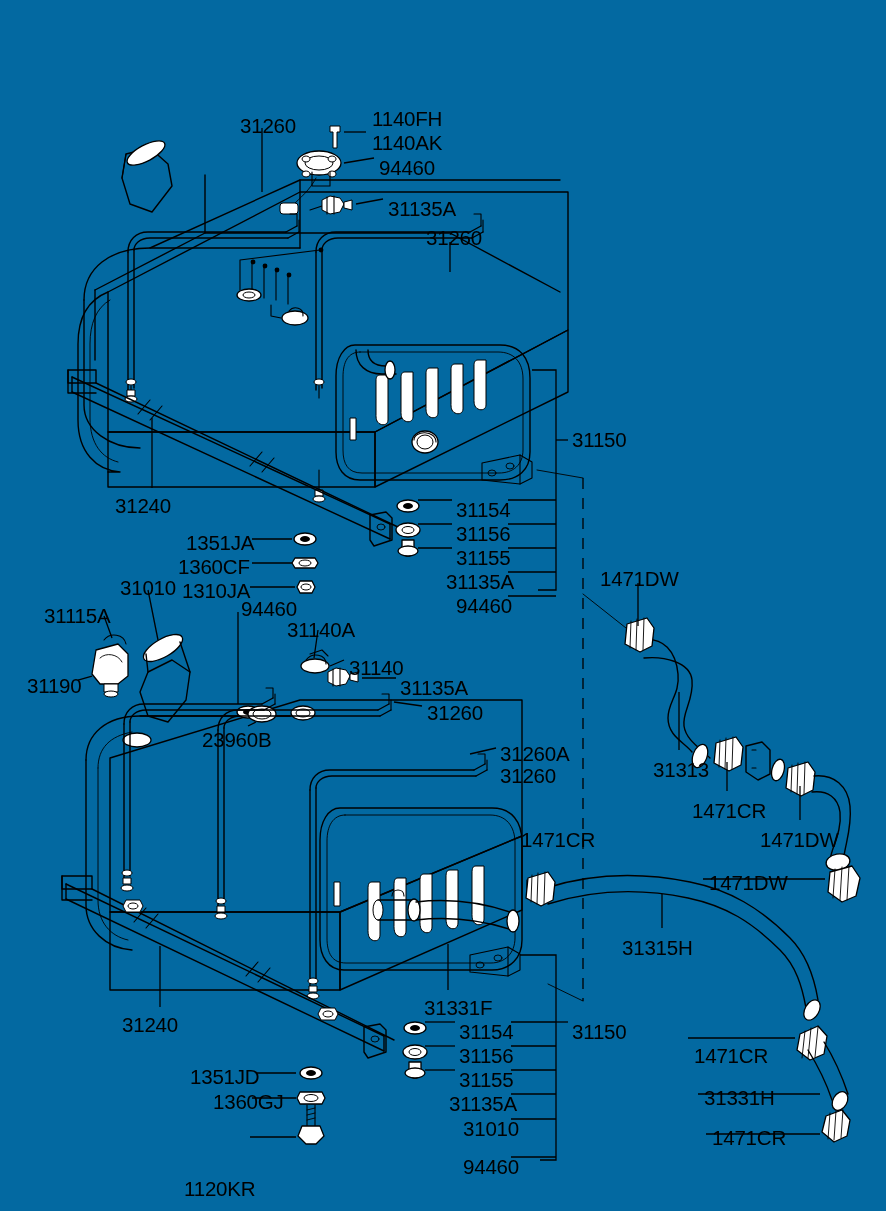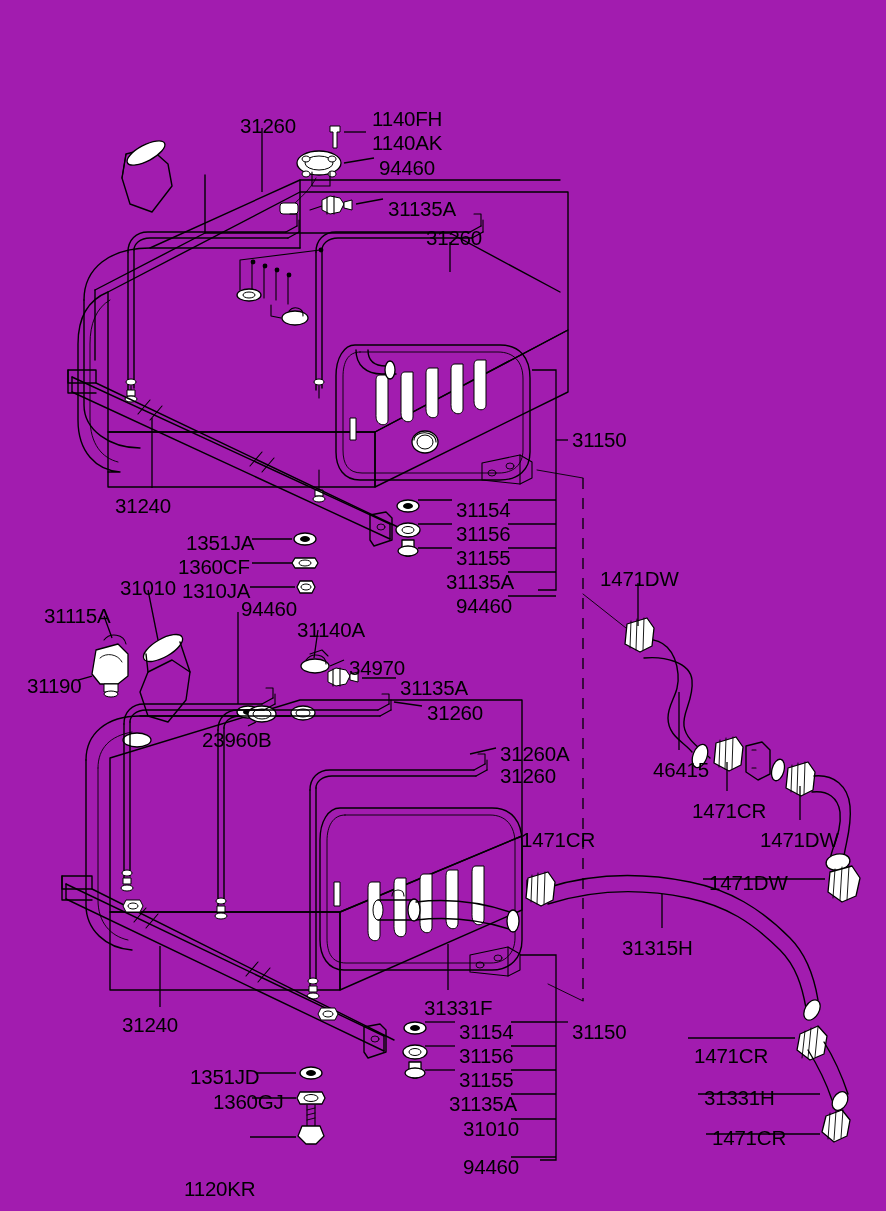--- a/index.html
+++ b/index.html
@@ -1,21 +1,21 @@
 <!DOCTYPE html>
 <html><head>
 <meta charset="utf-8">
 <title>Fuel Tank Parts Diagram</title>
 <style>
   html,body{margin:0;padding:0;background:#ffffff;}
   body{
     font-family:"Liberation Sans", sans-serif;
     width:886px;height:1211px;overflow:hidden;position:relative;
   }
-  #sheet{position:relative;width:886px;height:1211px;background:#a21caf;}
+  #sheet{position:relative;width:886px;height:1211px;background:#0369a1;}
   svg#dwg{position:absolute;left:0;top:0;width:886px;height:1211px;}
   .ln{fill:none;stroke:#000;stroke-width:1.4;stroke-linecap:round;stroke-linejoin:round;}
   .ln2{fill:none;stroke:#000;stroke-width:1.1;stroke-linecap:round;stroke-linejoin:round;}
   .thin{fill:none;stroke:#000;stroke-width:0.9;stroke-linecap:round;stroke-linejoin:round;}
   .lead{fill:none;stroke:#000;stroke-width:1.3;stroke-linecap:butt;}
   .brk{fill:none;stroke:#000;stroke-width:1.3;stroke-dasharray:11 9;}
   .wht{fill:#ffffff;stroke:#000;stroke-width:1.3;stroke-linejoin:round;}
   .wht2{fill:#ffffff;stroke:#000;stroke-width:1.0;stroke-linejoin:round;}
   .blk{fill:#000;stroke:none;}
   .lbl{
@@ -436,29 +436,29 @@
       <div class="lbl" style="left: 186px; top: 533px;">1351JA</div>
       <div class="lbl" style="left: 456px; top: 548px;">31155</div>
       <div class="lbl" style="left: 178px; top: 557px;">1360CF</div>
       <div class="lbl" style="left: 446px; top: 572px;">31135A</div>
       <div class="lbl" style="left: 120px; top: 578px;">31010</div>
       <div class="lbl" style="left: 182px; top: 581px;">1310JA</div>
       <div class="lbl" style="left: 600px; top: 569px;">1471DW</div>
       <div class="lbl" style="left: 456px; top: 596px;">94460</div>
       <div class="lbl" style="left: 44px; top: 606px;">31115A</div>
       <div class="lbl" style="left: 241px; top: 599px;">94460</div>
-      <div class="lbl" style="left: 297px; top: 620px;">31140A</div>
-      <div class="lbl" style="left: 349px; top: 658px;">34970</div>
+      <div class="lbl" style="left: 287px; top: 620px;">31140A</div>
+      <div class="lbl" style="left: 349px; top: 658px;">31140</div>
       <div class="lbl" style="left: 27px; top: 676px;">31190</div>
       <div class="lbl" style="left: 400px; top: 678px;">31135A</div>
       <div class="lbl" style="left: 427px; top: 703px;">31260</div>
       <div class="lbl" style="left: 202px; top: 730px;">23960B</div>
       <div class="lbl" style="left: 500px; top: 744px;">31260A</div>
       <div class="lbl" style="left: 500px; top: 766px;">31260</div>
-      <div class="lbl" style="left: 653px; top: 760px;">46415</div>
+      <div class="lbl" style="left: 653px; top: 760px;">31313</div>
       <div class="lbl" style="left: 692px; top: 801px;">1471CR</div>
       <div class="lbl" style="left: 760px; top: 830px;">1471DW</div>
       <div class="lbl" style="left: 521px; top: 830px;">1471CR</div>
       <div class="lbl" style="left: 709px; top: 873px;">1471DW</div>
       <div class="lbl" style="left: 622px; top: 938px;">31315H</div>
       <div class="lbl" style="left: 424px; top: 998px;">31331F</div>
       <div class="lbl" style="left: 122px; top: 1015px;">31240</div>
       <div class="lbl" style="left: 459px; top: 1022px;">31154</div>
       <div class="lbl" style="left: 572px; top: 1022px;">31150</div>
       <div class="lbl" style="left: 459px; top: 1046px;">31156</div>

